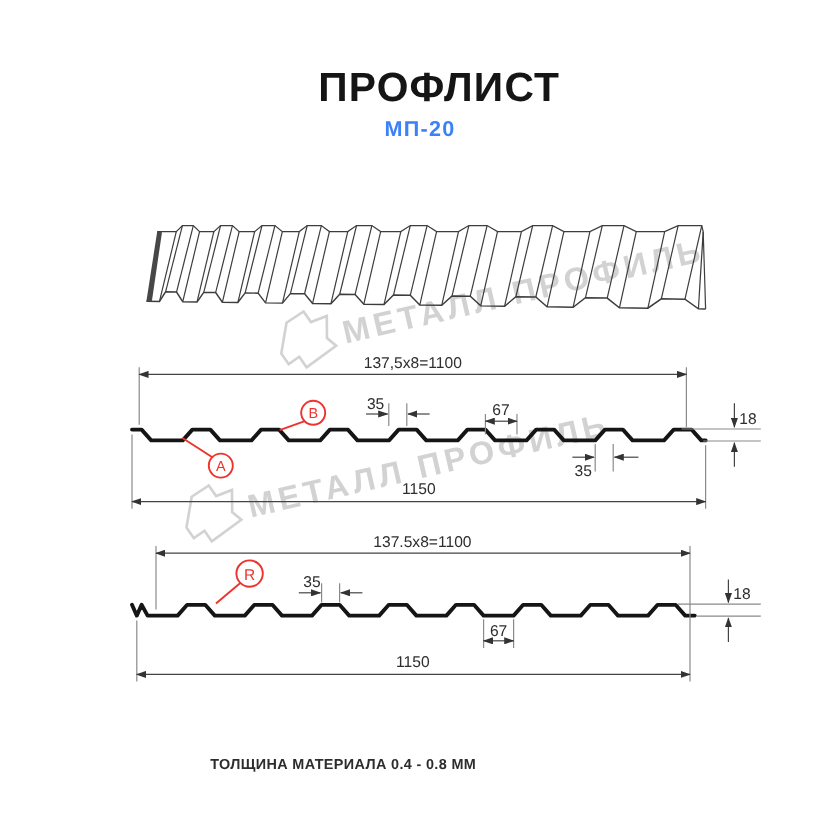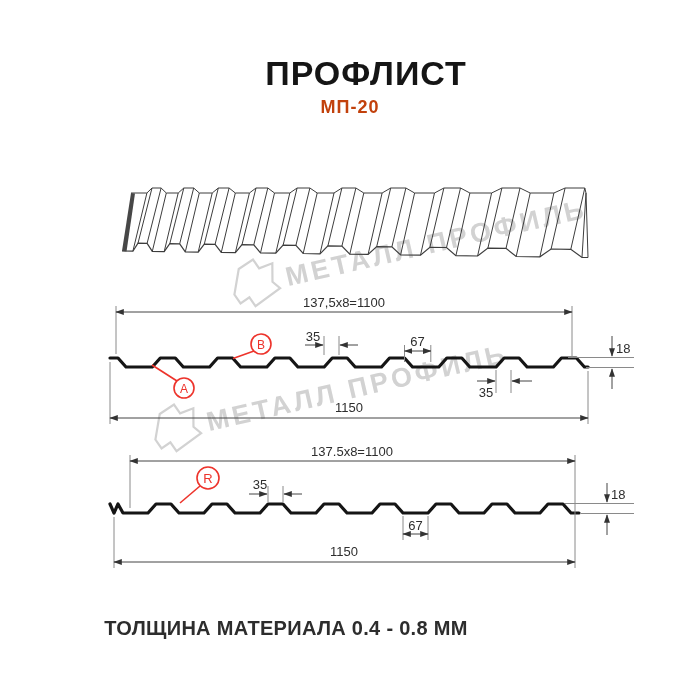--- a/index.html
+++ b/index.html
@@ -1,23 +1,23 @@
 <!DOCTYPE html>
 <html><head>
 <meta charset="utf-8">
 <style>
   html,body{margin:0;padding:0;background:#fff;}
   .page{position:relative;width:700px;height:700px;background:#ffffff;overflow:hidden;
         font-family:"Liberation Sans",sans-serif;}
   .title{position:absolute;left:0;top:54px;width:700px;text-align:center;
          font-size:34px;font-weight:800;letter-spacing:1px;color:#151515;margin-left:16px;}
   .subtitle{position:absolute;left:0;top:97px;width:700px;text-align:center;
-         font-size:18px;font-weight:700;letter-spacing:1px;color:#c2410c;}
-  .footnote{position:absolute;left:0;top:617px;width:572px;text-align:center;
-         font-size:20px;font-weight:700;letter-spacing:.3px;color:#2d2d2d;}
+         font-size:18px;font-weight:700;letter-spacing:1px;color:#3b82f6;}
+  .footnote{position:absolute;left:0;top:630px;width:572px;text-align:center;
+         font-size:12px;font-weight:700;letter-spacing:.3px;color:#2d2d2d;}
   svg{position:absolute;left:0;top:0;}
   .dimtxt{font-family:"Liberation Sans",sans-serif;font-size:13px;fill:#2e2e2e;}
   .redtxt{font-family:"Liberation Sans",sans-serif;fill:#ed332b;}
   .wmtxt{font-family:"Liberation Sans",sans-serif;font-weight:700;font-size:27px;
          letter-spacing:3.5px;fill:#d2d2d2;}
   .dim{stroke:#444;stroke-width:1;fill:none;}
   .ext{stroke:#8a8a8a;stroke-width:1;fill:none;}
   .prof{stroke:#151515;stroke-width:3.2;fill:none;stroke-linejoin:round;stroke-linecap:round;}
   .red{stroke:#ed332b;stroke-width:1.6;fill:none;}
 </style>

